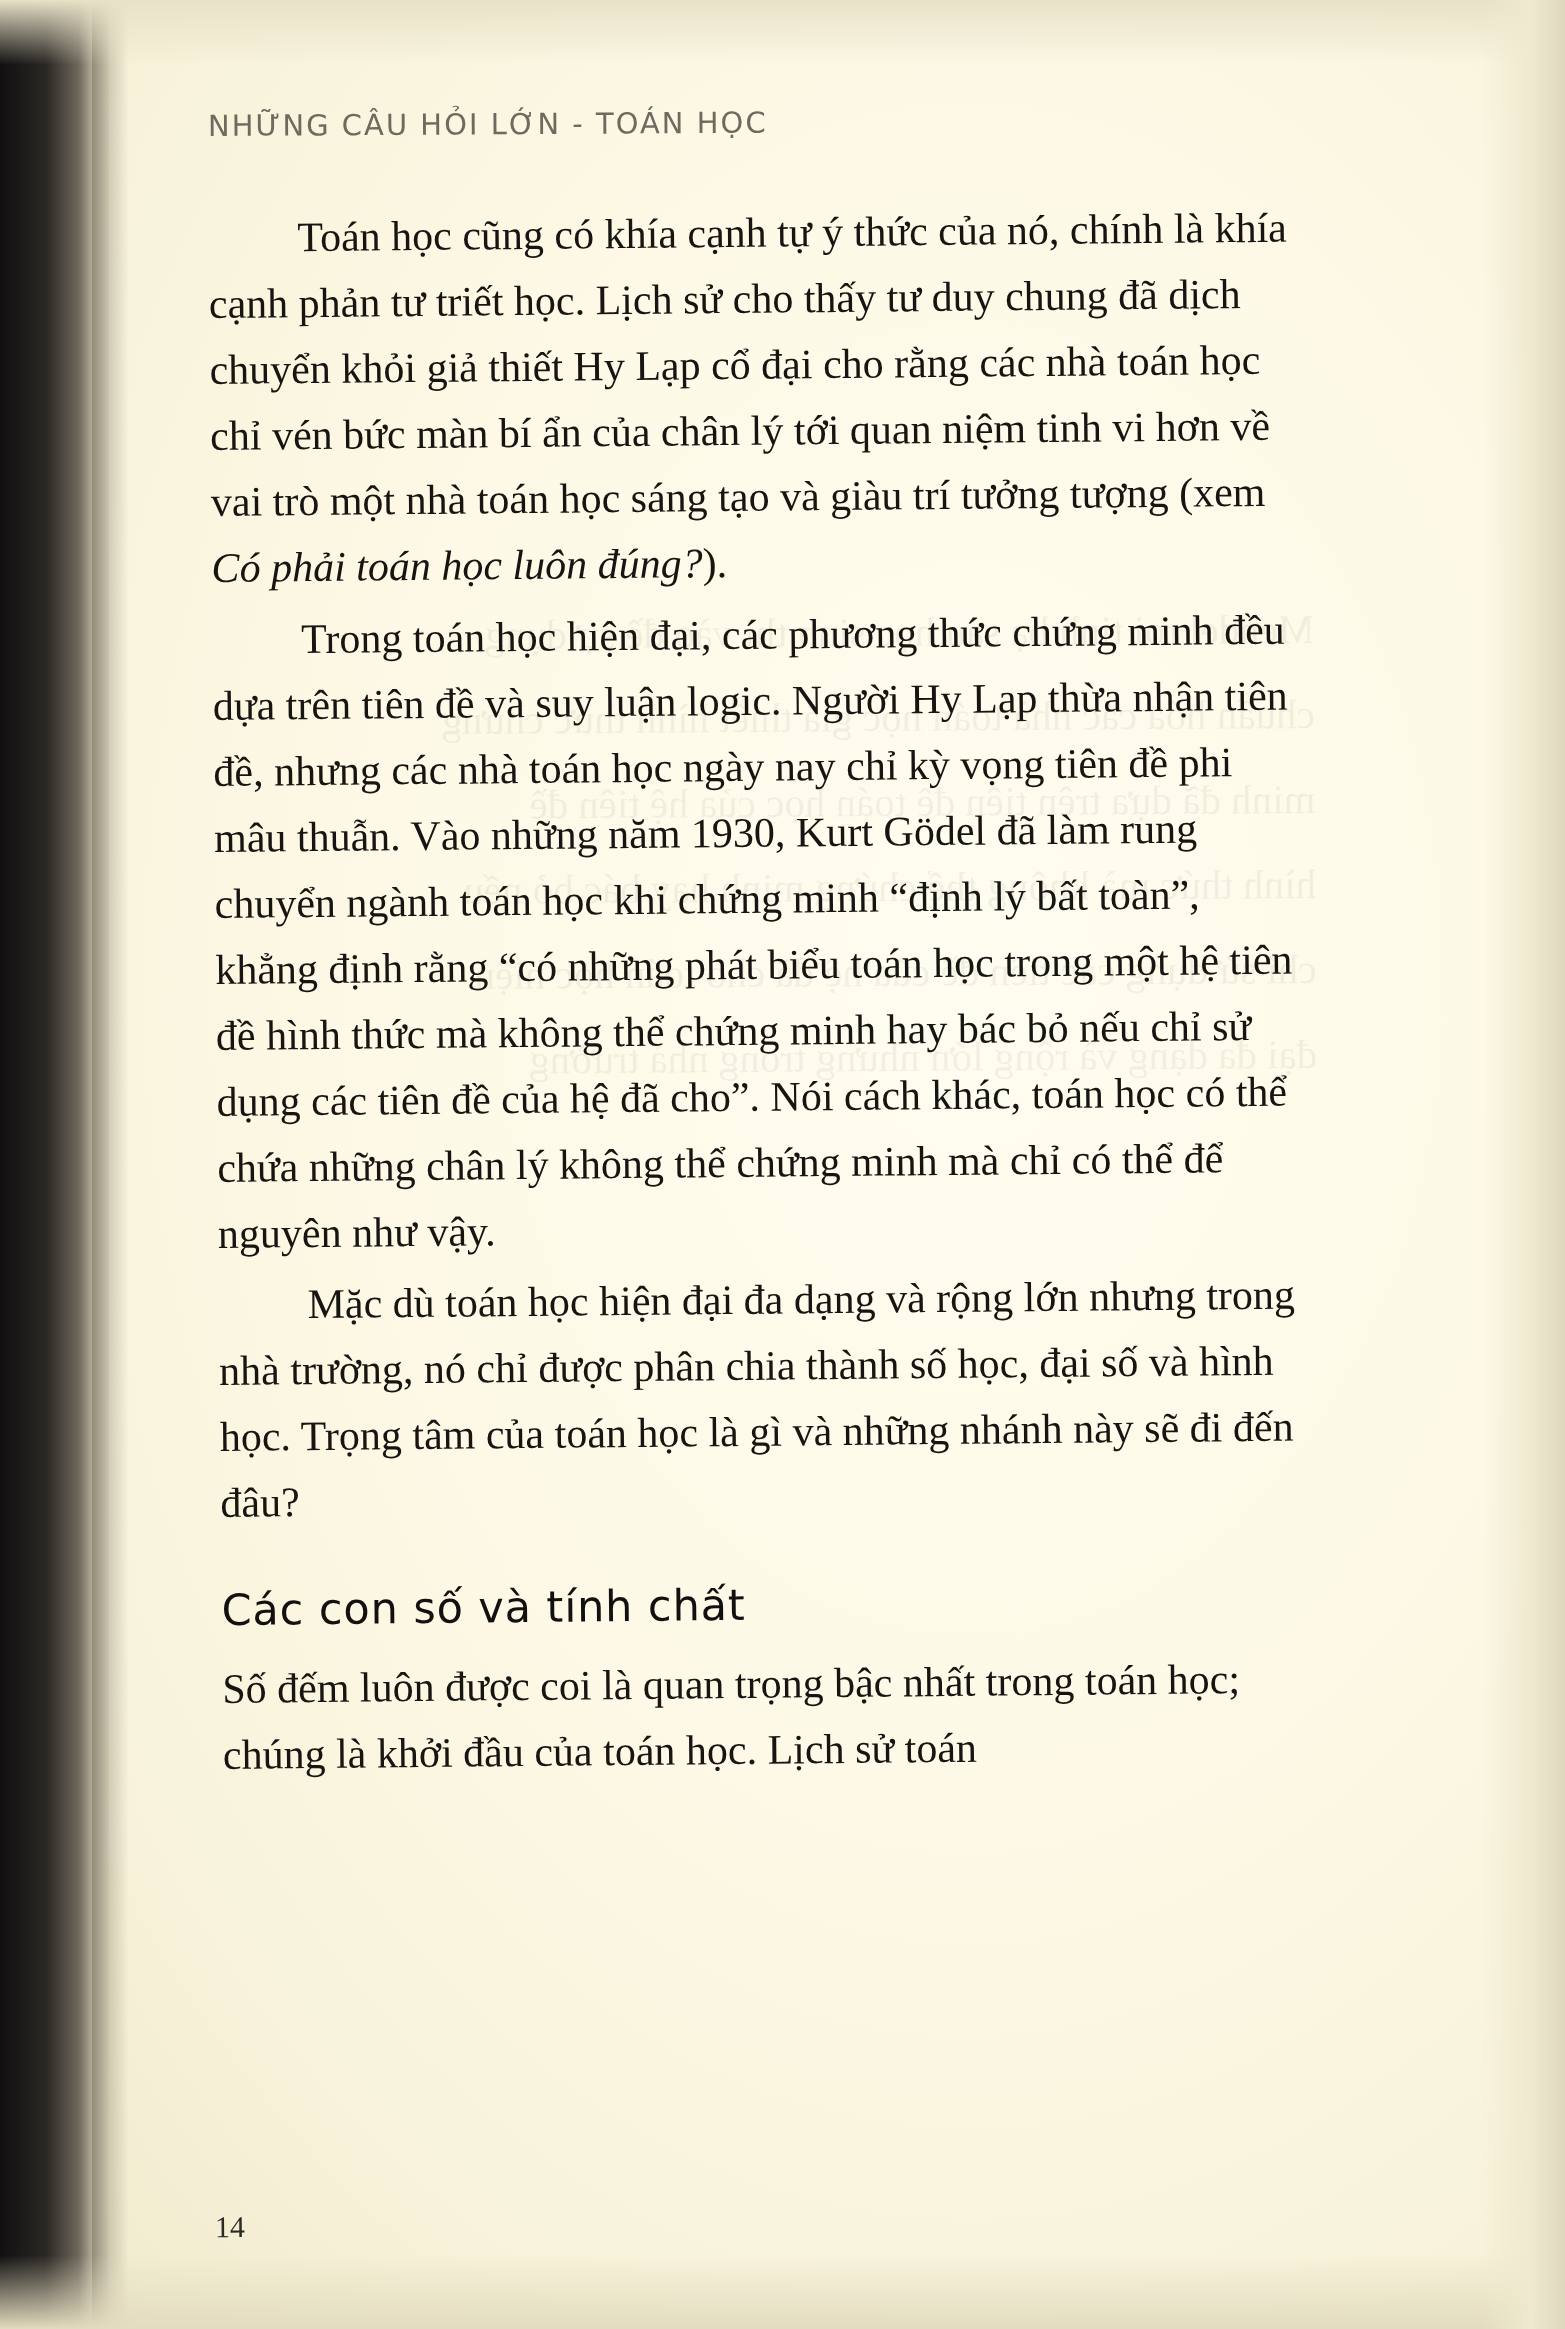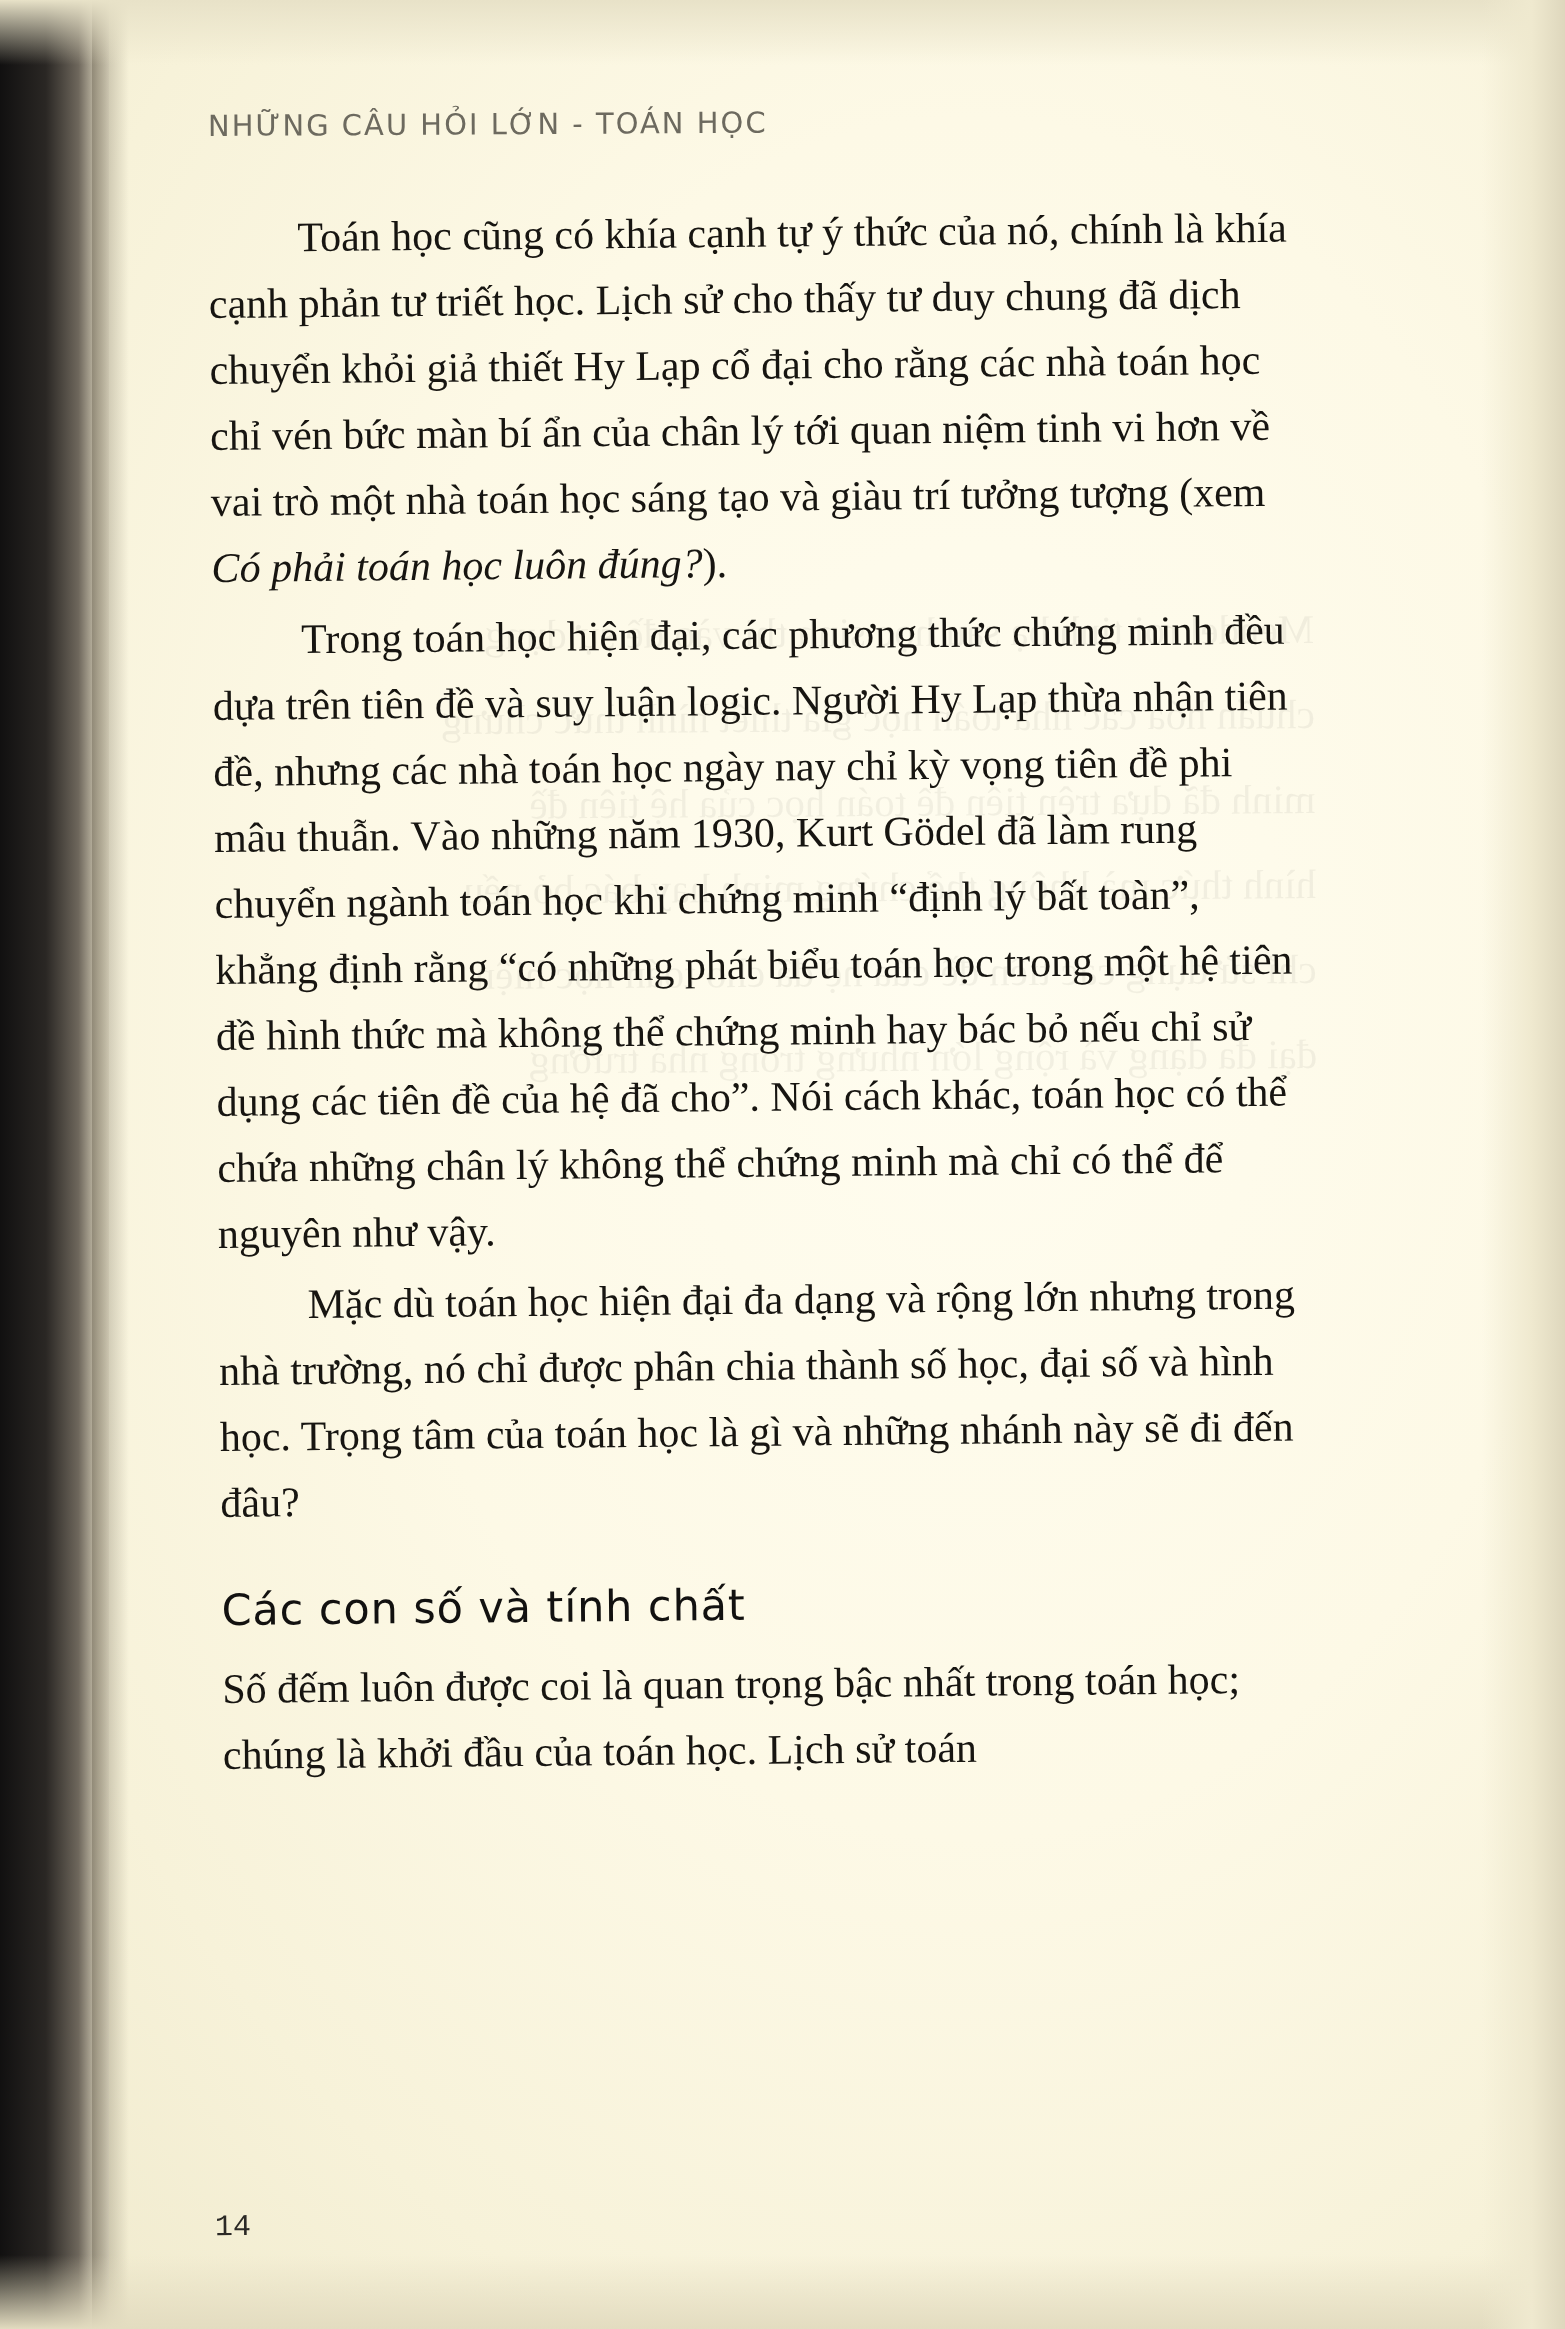--- a/index.html
+++ b/index.html
@@ -106,21 +106,21 @@
     letter-spacing: 0.9px;
     color: #121110;
     margin: 41px 0 13px 0;
     text-indent: 0;
   }
 
   .folio {
     position: absolute;
     left: 7.4px;
     bottom: 85px;
-    font-family: Liberation Mono, monospace;
+    font-family: Liberation Serif, serif;
     font-size: 30px;
     color: #2b2926;
     transform: rotate(-0.5deg);
   }
 
   
   .showthrough {
     position: absolute;
     left: 175px;
     top: 591px;

